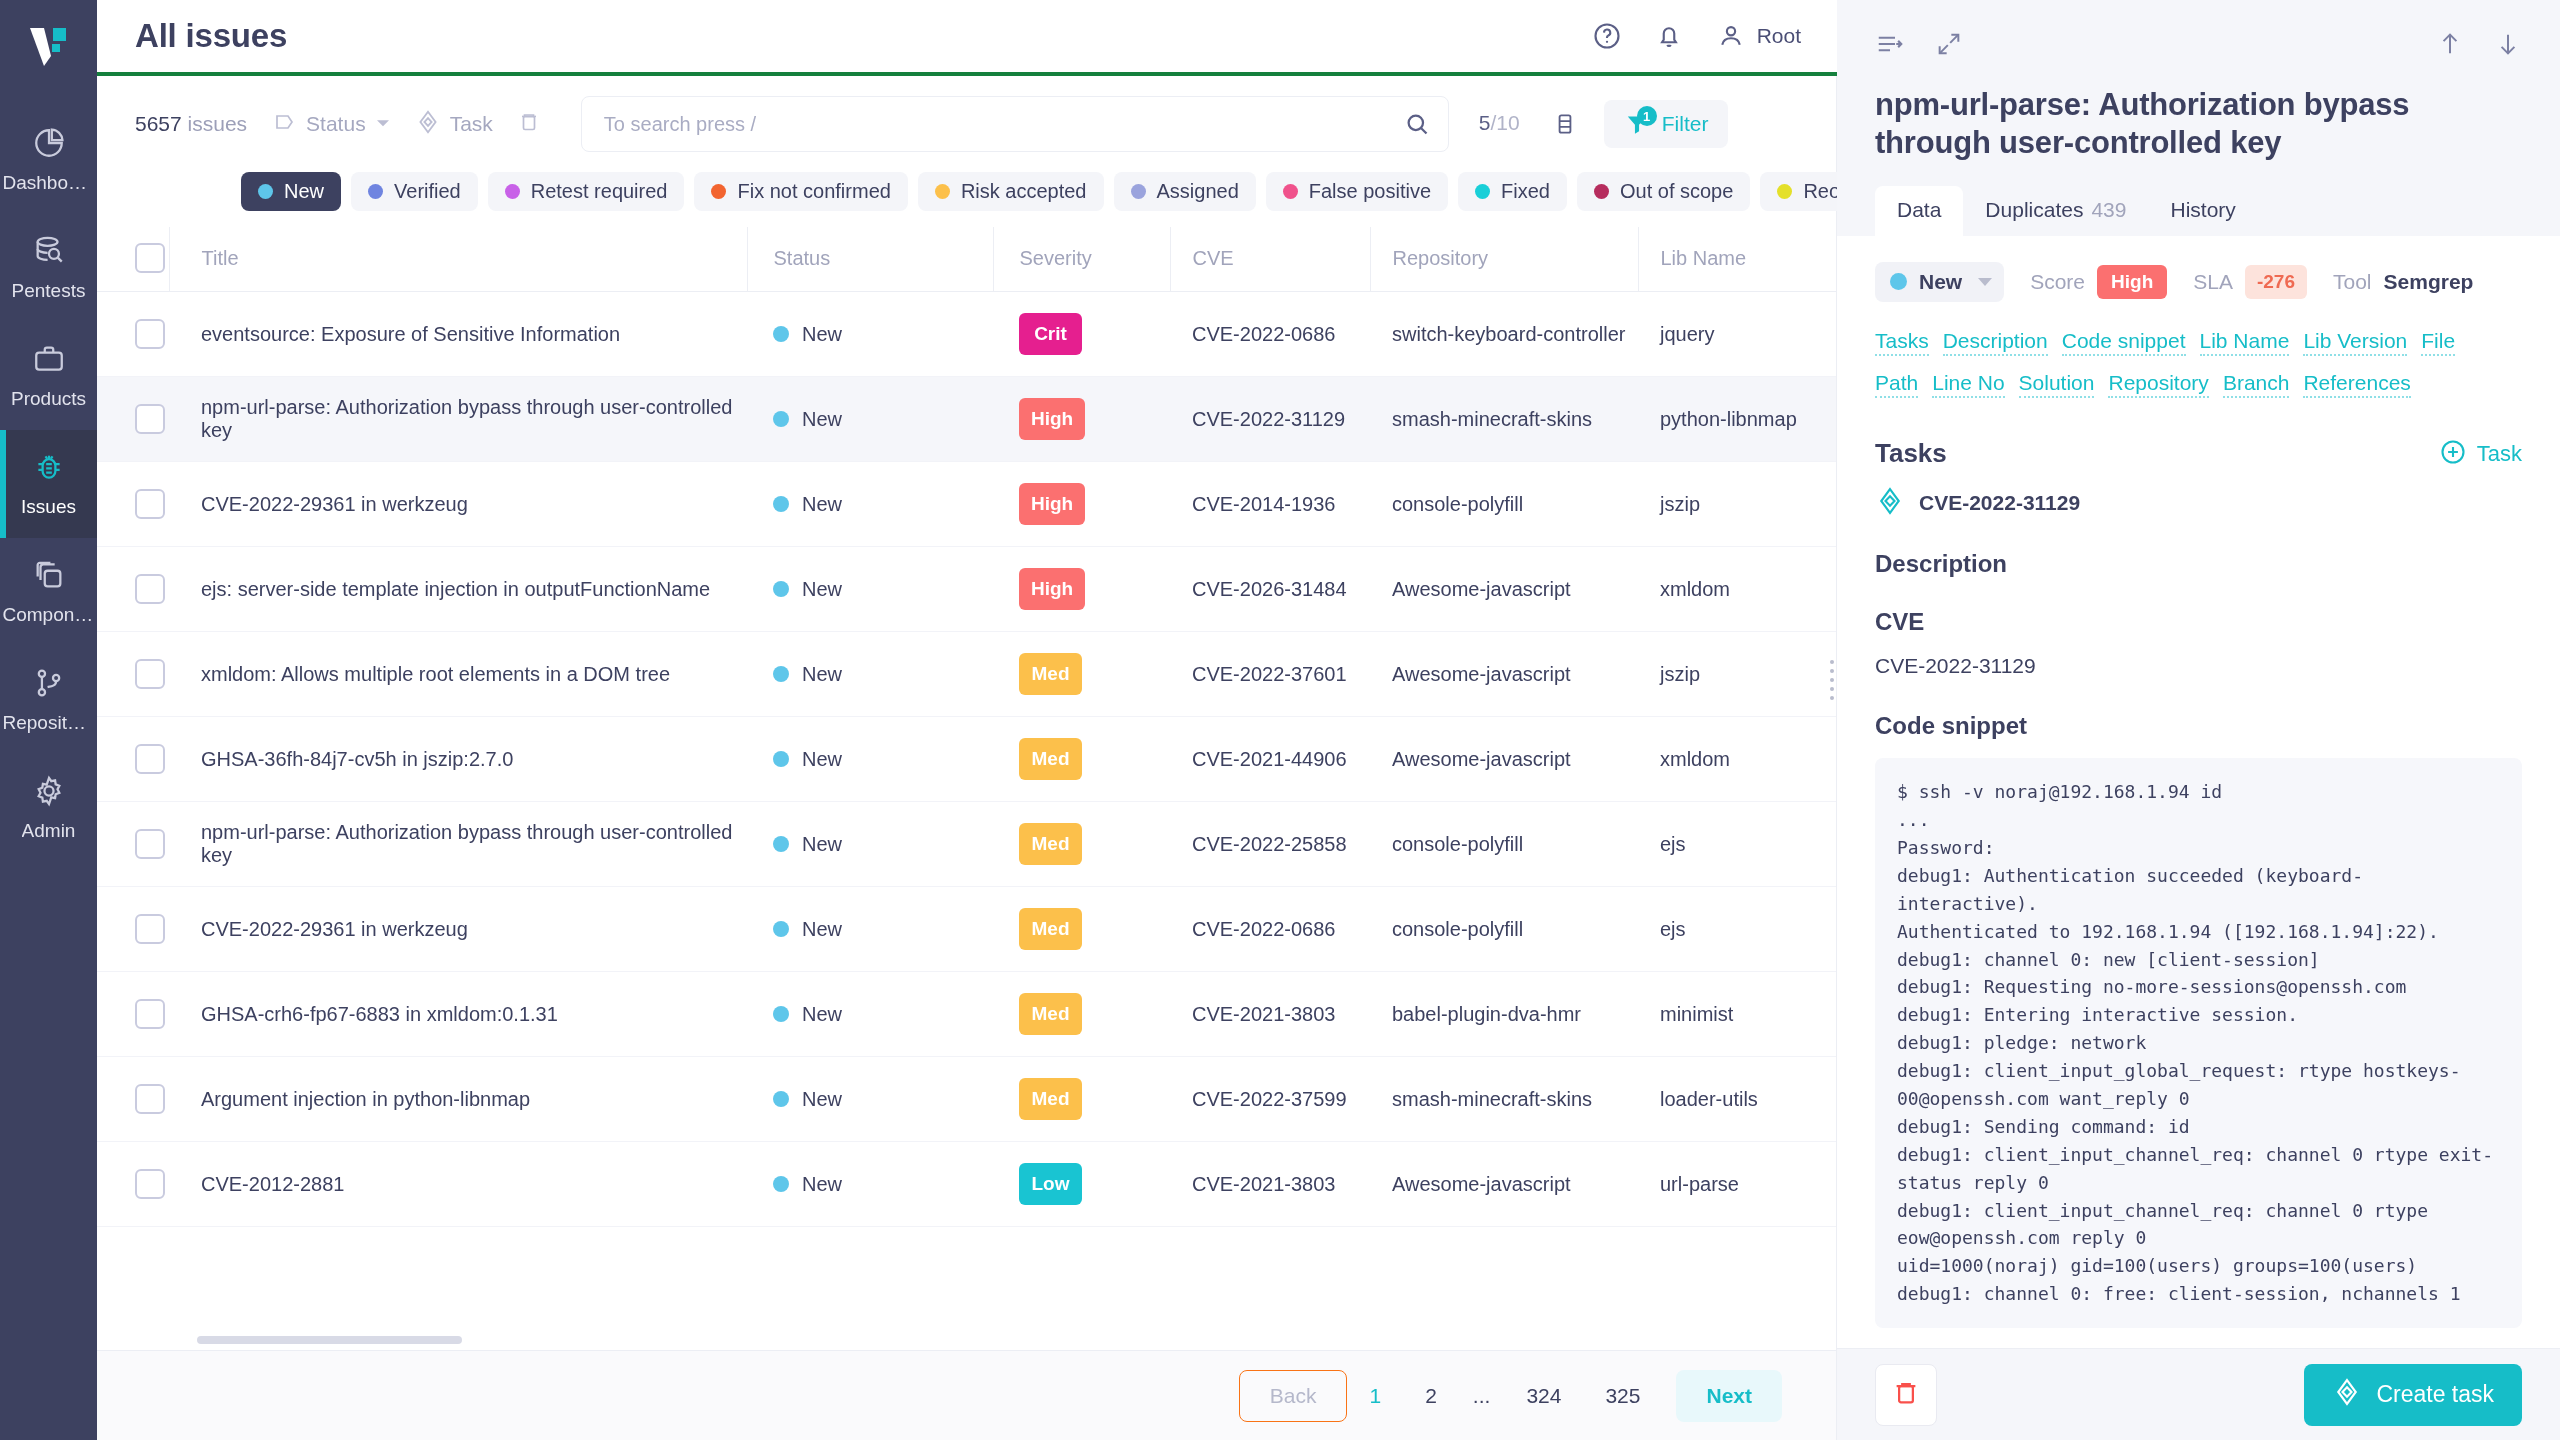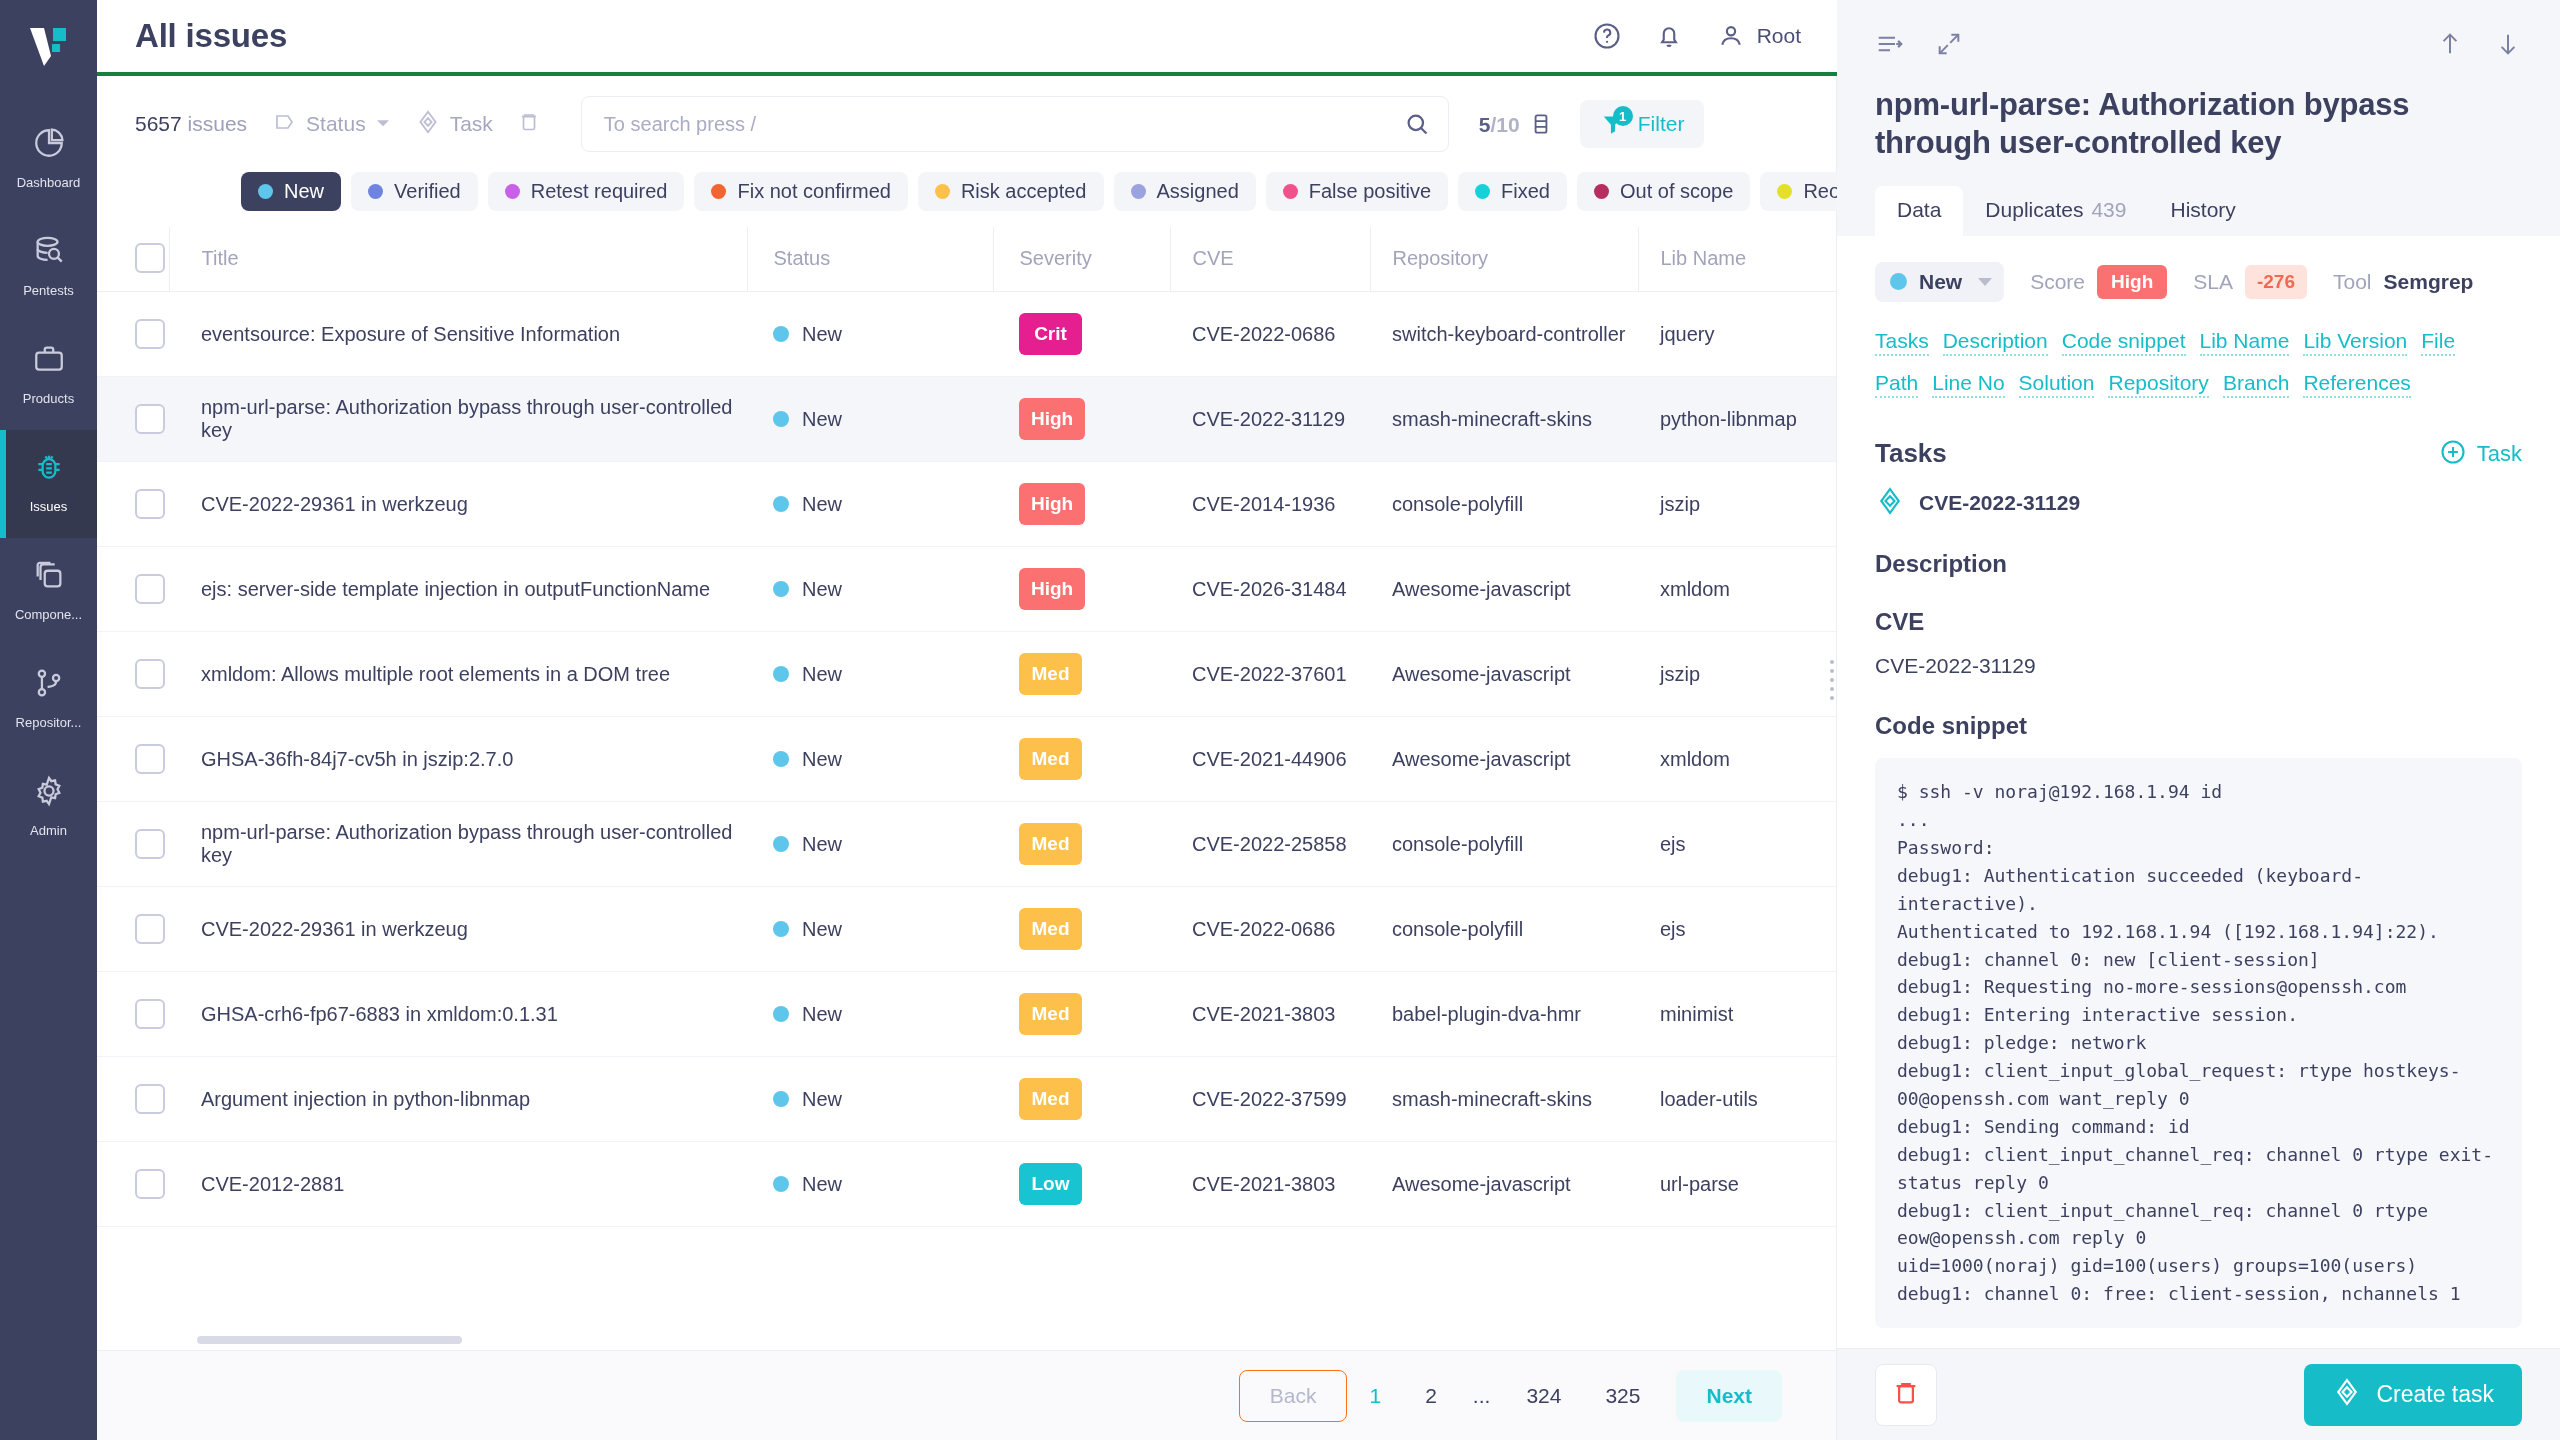--- a/index.html
+++ b/index.html
@@ -17,21 +17,21 @@
     background: #3d4160; display: flex; flex-direction: column;
     align-items: center; position: relative;
   }
   .logo { margin-top: 18px; margin-bottom: 30px; width: 58px; height: 58px;
           display: flex; align-items: center; justify-content: center; }
   .nav-item {
     width: 97px; height: 108px; display: flex; flex-direction: column;
     align-items: center; justify-content: center; gap: 8px;
     color: #d3d5e4; cursor: pointer; position: relative;
   }
-  .nav-item .nav-label { font-size: 13px; line-height: 22px; color: #e2e3ed;
+  .nav-item .nav-label { font-size: 19px; line-height: 22px; color: #e2e3ed;
     max-width: 92px; overflow: hidden; text-overflow: ellipsis; white-space: nowrap; text-align: right; }
   .nav-item.active { background: #353950; }
   .nav-item.active::before {
     content: ""; position: absolute; left: 0; top: 0; bottom: 0; width: 6px;
     background: #16bdc8;
   }
   .nav-item.active .nav-icon svg { stroke: #16bdc8; }
   .nav-item.active .nav-label { color: #ffffff; }
   .nav-icon svg { stroke: #c9cbdc; fill: none; stroke-width: 1.6; }
 
@@ -66,21 +66,21 @@
   .tb-sep { width: 14px; }
   .search-wrap { flex: 1 1 auto; margin-left: 28px; position: relative; max-width: 868px; }
   .search-input {
     width: 100%; height: 56px; border: 1px solid #eceef4; border-radius: 8px;
     background: #ffffff; padding: 0 58px 0 22px; font-size: 20px; color: #3d4160;
     font-family: "Liberation Sans", sans-serif; outline: none;
   }
   .search-input::placeholder { color: #a9acc3; }
   .search-ico { position: absolute; right: 18px; top: 15px; cursor: pointer; }
   .search-ico svg { stroke: #5b5f86; fill: none; stroke-width: 2; }
-  .pager-mini { display: flex; align-items: flex-end; gap: 8px; margin-left: 30px; font-weight: bold; }
+  .pager-mini { display: flex; align-items: flex-start; gap: 32px; margin-left: 30px; }
   .pager-mini .frac { font-size: 21px; color: #5b5f86; }
   .pager-mini .frac .den { color: #b0b3c8; }
   .filter-btn {
     display: flex; align-items: center; gap: 12px; background: #f4f5f9;
     border-radius: 8px; padding: 11px 20px; margin-left: 26px; cursor: pointer;
   }
   .filter-btn .flabel { font-size: 21px; color: #16bdc8; font-weight: 400; }
   .filter-ico { position: relative; width: 26px; height: 26px; }
   .filter-ico .badge {
     position: absolute; top: -5px; right: -7px; width: 20px; height: 20px;

